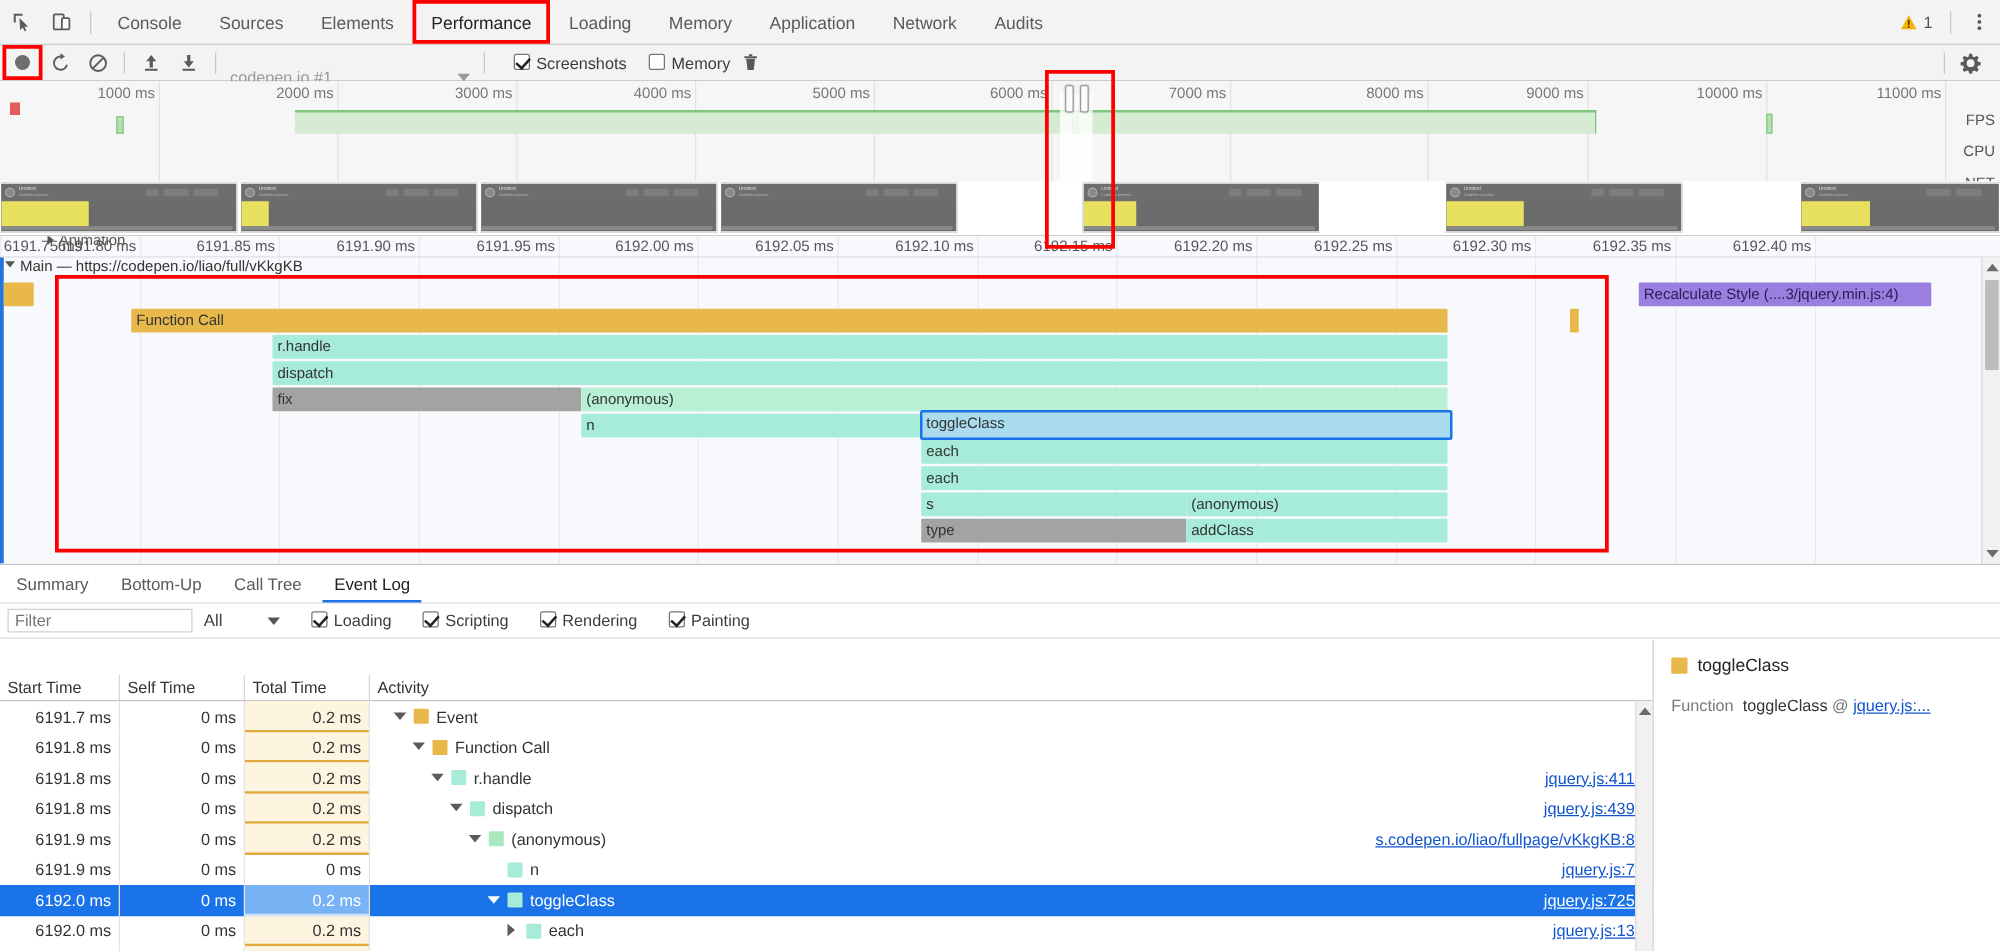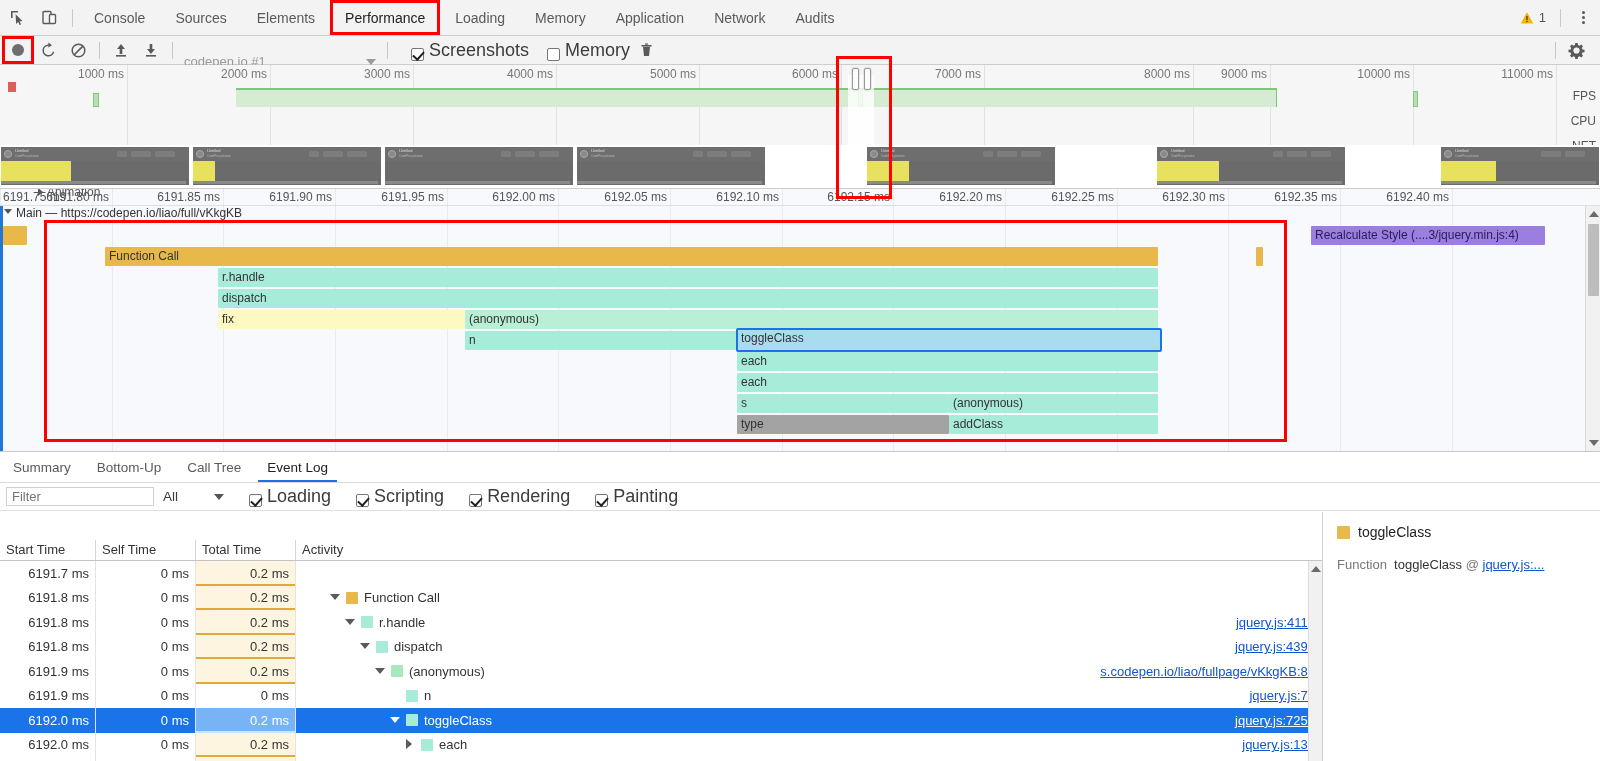--- a/index.html
+++ b/index.html
@@ -39,21 +39,21 @@
     display: flex; align-items: center; padding: 0 4px; gap: 2px;
   }
   .rt-btn { width: 28px; height: 24px; display: flex; align-items: center; justify-content: center; cursor: pointer; }
   .rt-btn.rec-boxed { outline: 3px solid #f00; outline-offset: -1px; }
   .rt-sep { width: 1px; height: 17px; background: #c8c8c8; margin: 0 5px; }
   .rt-select {
     display: flex; align-items: center; gap: 4px; width: 200px;
     padding: 0 4px; color: #999; font-size: 13px; cursor: pointer; margin-top: 23px;
   }
   .rt-select .sel-val { flex: 1; }
-  .cb-wrap { display: flex; align-items: flex-end; gap: 5px; cursor: pointer; font-size: 18px; color: #3c3c3c; margin-left: 4px; padding-left: 12px; }
+  .cb-wrap { display: flex; align-items: flex-start; gap: 5px; cursor: pointer; font-size: 13px; color: #3c3c3c; margin-left: 4px; padding-left: 12px; }
   .cbox {
     width: 13px; height: 13px; border: 1px solid #767676; background: #fff;
     border-radius: 2px; position: relative; display: inline-block; flex: none;
   }
   .cbox.on::after {
     content: ""; position: absolute; left: 3px; top: 0px; width: 5px; height: 9px;
     border: solid #222; border-width: 0 2px 2px 0; transform: rotate(42deg);
   }
   .rt-right { margin-left: auto; display: flex; align-items: center; gap: 6px; padding-right: 6px; }
   .rt-vsep { width: 1px; height: 17px; background: #c8c8c8; }
@@ -352,21 +352,21 @@
       </div>
     <div class="ov-tick" style="left:699px">
         <span>5000 ms</span>
       </div>
     <div class="ov-tick" style="left:841px">
         <span>6000 ms</span>
       </div>
     <div class="ov-tick" style="left:984px">
         <span>7000 ms</span>
       </div>
-    <div class="ov-tick" style="left:1193px">
+    <div class="ov-tick" style="left:1142px">
         <span>8000 ms</span>
       </div>
     <div class="ov-tick" style="left:1270px">
         <span>9000 ms</span>
       </div>
     <div class="ov-tick" style="left:1413px">
         <span>10000 ms</span>
       </div>
     <div class="ov-tick" style="left:1556px">
         <span>11000 ms</span>
@@ -555,21 +555,21 @@
     <div class="fl-leftline"></div>
 
     <div class="evbar" style="left:3px; top:37px; width:24px; height:19px; background:#e8b84b;"></div>
 
     <div class="evbar" style="left:105px; top:58px; width:1053px; height:19px; background:#e8b84b;"><span>Function Call</span></div>
     <div class="evbar" style="left:1256px; top:58px; width:7px; height:19px; background:#e8b84b;"></div>
 
     <div class="evbar" style="left:218px; top:79px; width:940px; height:19px; background:#a7ecd9;"><span>r.handle</span></div>
     <div class="evbar" style="left:218px; top:100px; width:940px; height:19px; background:#a7ecd9;"><span>dispatch</span></div>
 
-    <div class="evbar" style="left:218px; top:121px; width:247px; height:19px; background:#fef9c3;"><span>fix</span></div>
+    <div class="evbar" style="left:218px; top:121px; width:247px; height:19px; background:#a3a3a3;"><span>fix</span></div>
     <div class="evbar" style="left:465px; top:121px; width:693px; height:19px; background:#b9efd5;"><span>(anonymous)</span></div>
 
     <div class="evbar" style="left:465px; top:142px; width:272px; height:19px; background:#a7ecd9;"><span>n</span></div>
     <div class="evbar sel" style="left:737px; top:140px; width:424px; height:22px; background:#aadcef;"><span>toggleClass</span></div>
 
     <div class="evbar" style="left:737px; top:163px; width:421px; height:19px; background:#a7ecd9;"><span>each</span></div>
     <div class="evbar" style="left:737px; top:184px; width:421px; height:19px; background:#a7ecd9;"><span>each</span></div>
 
     <div class="evbar" style="left:737px; top:205px; width:212px; height:19px; background:#a7ecd9;"><span>s</span></div>
     <div class="evbar" style="left:949px; top:205px; width:209px; height:19px; background:#a7ecd9;"><span>(anonymous)</span></div>
@@ -636,20 +636,27 @@
         <div class="th c4">Activity</div>
       </div>
 
       <div class="trow">
         <div class="td c1">6191.7 ms</div>
         <div class="td c2">0 ms</div>
         <div class="td c3">
             <span>0.2 ms</span>
             <span class="ubar" style="width:100%"></span>
           </div>
+        <div class="td c4" style="padding-left:18px">
+          <span class="act">
+            <span class="disc open"></span>
+            <span class="swatch" style="background:#e8b84b"></span>
+            <span>Event</span>
+          </span>
+        </div>
       </div>
 
       <div class="trow">
         <div class="td c1">6191.8 ms</div>
         <div class="td c2">0 ms</div>
         <div class="td c3">
             <span>0.2 ms</span>
             <span class="ubar" style="width:100%"></span>
           </div>
         <div class="td c4" style="padding-left:33px">

